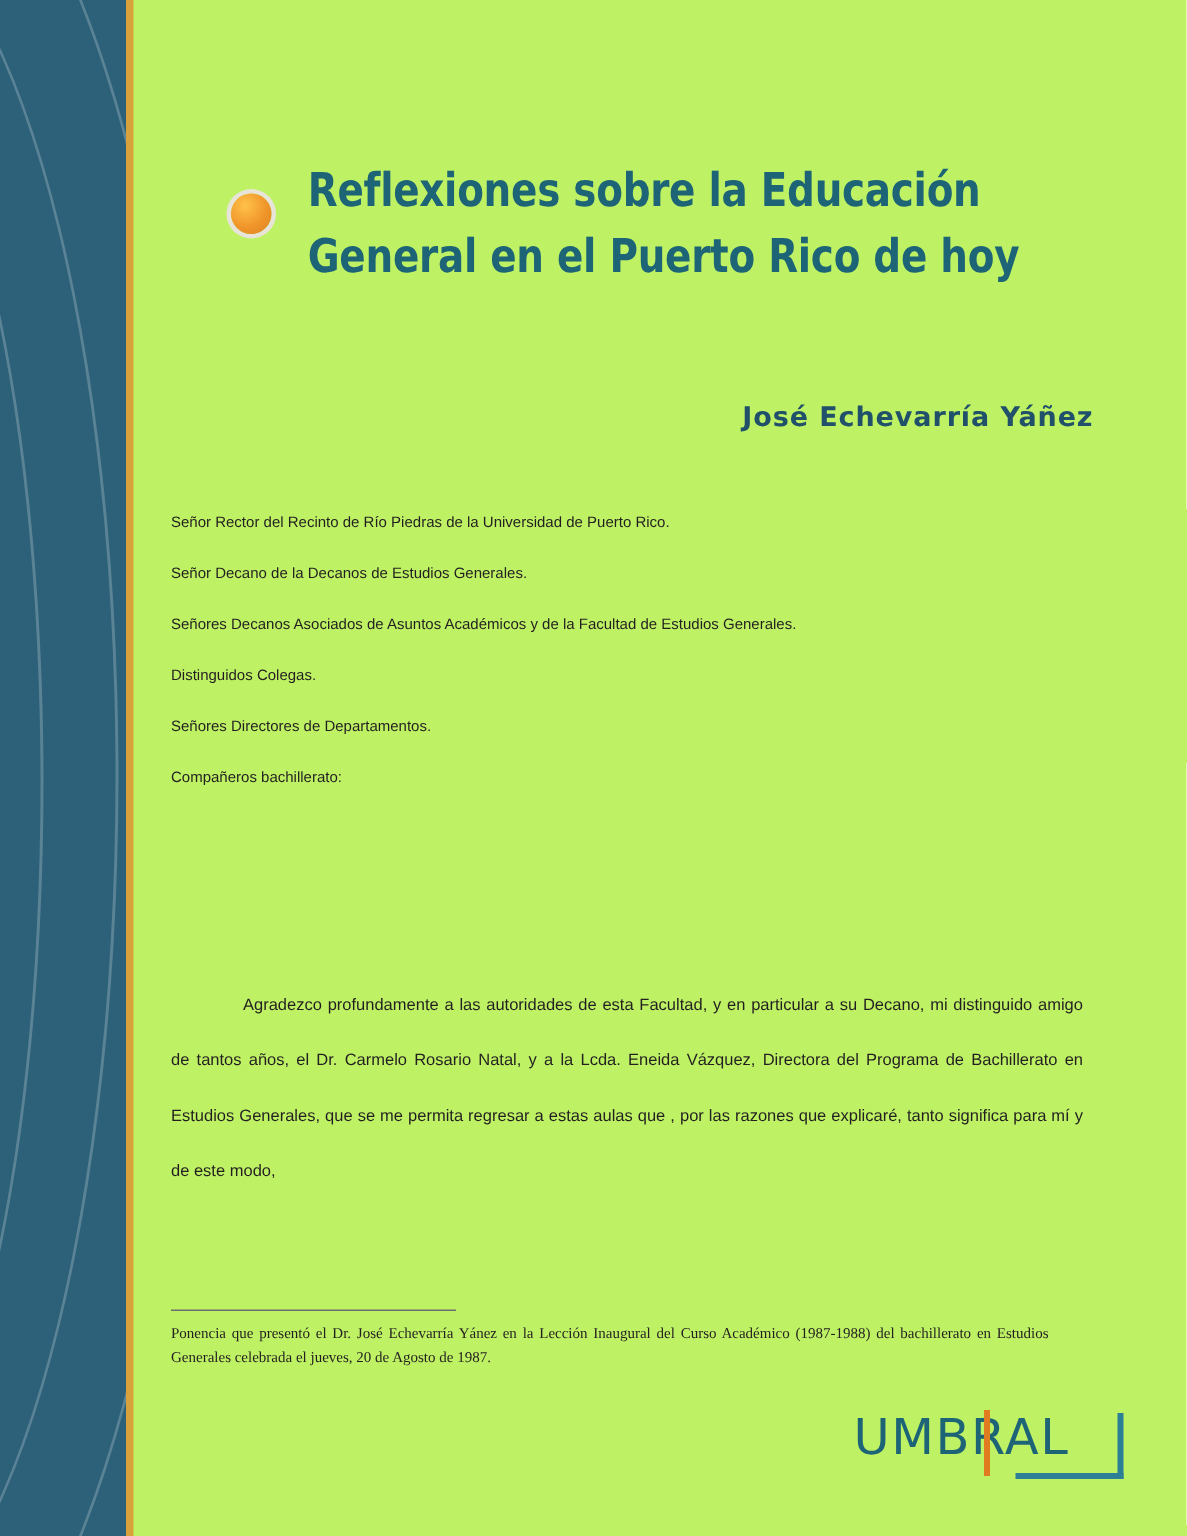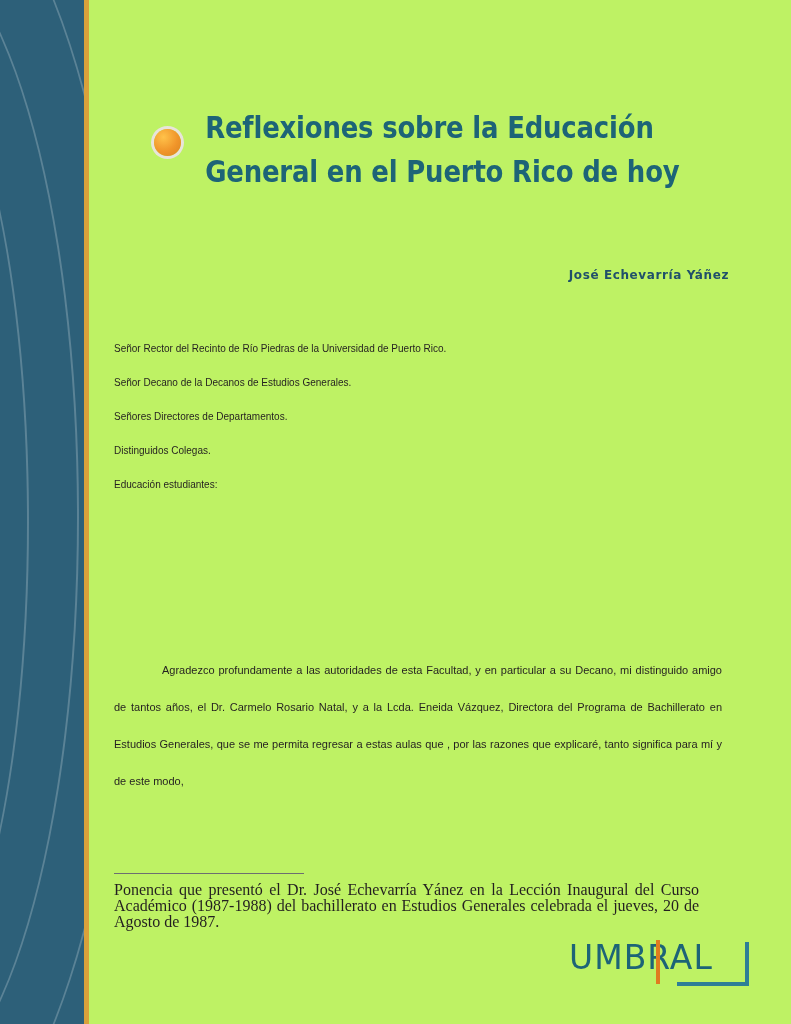--- a/index.html
+++ b/index.html
@@ -85,21 +85,21 @@
     font-stretch: condensed;
     transform: scaleX(0.93);
     transform-origin: left top;
   }
 
   .author {
     position: absolute;
     right: 62px;
     top: 268px;
     color: #20506a;
-    font-size: 12px;
+    font-size: 18px;
     font-weight: bold;
     letter-spacing: 0.6px;
     font-family: "DejaVu Sans", sans-serif;
   }
 
   .salutations {
     position: absolute;
     left: 25px;
     top: 332px;
     width: 608px;
@@ -137,21 +137,21 @@
     height: 1px;
     background: #6d6e71;
   }
   .footnote {
     position: absolute;
     left: 25px;
     top: 882px;
     width: 585px;
     color: #231f20;
     font-family: "Liberation Serif", serif;
-    font-size: 16px;
+    font-size: 10px;
     line-height: 16px;
     text-align: justify;
     margin: 0;
   }
 
   
   .logo {
     position: absolute;
     left: 480px;
     top: 928px;
@@ -212,23 +212,24 @@
     <div class="title-wrap">
       <div class="bullet-dot"></div>
       <h1 class="doc-title"><span>Reflexiones sobre la Educación</span><br><span>General en el Puerto Rico de hoy</span></h1>
     </div>
 
     <div class="author">José Echevarría Yáñez</div>
 
     <div class="salutations">
       <p class="sal-line">Señor Rector del Recinto de Río Piedras de la Universidad de Puerto Rico.</p>
       <p class="sal-line">Señor Decano de la Decanos de Estudios Generales.</p>
+      <p class="sal-line wrap">Señores Decanos Asociados de Asuntos Académicos y de la Facultad de Estudios Generales.</p>
+      <p class="sal-line">Distinguidos Colegas.</p>
       <p class="sal-line">Señores Directores de Departamentos.</p>
-      <p class="sal-line">Distinguidos Colegas.</p>
-      <p class="sal-line">Educación estudiantes:</p>
+      <p class="sal-line">Compañeros bachillerato:</p>
     </div>
 
     <p class="body-par">Agradezco profundamente a las autoridades de esta Facultad, y en particular a su Decano, mi distinguido amigo de tantos años, el Dr. Carmelo Rosario Natal, y a la Lcda. Eneida Vázquez, Directora del Programa de Bachillerato en Estudios Generales, que se me permita regresar a estas aulas que , por las razones que explicaré, tanto significa para mí y de este modo,</p>
 
     <div class="footnote-rule"></div>
     <p class="footnote">Ponencia que presentó el Dr. José Echevarría Yánez en la Lección Inaugural del Curso Académico (1987-1988) del bachillerato en Estudios Generales celebrada el jueves, 20 de Agosto de 1987.</p>
 
     <div class="logo">
       <div class="logo-text">UMBRAL</div>
       <div class="logo-bar-v"></div>

